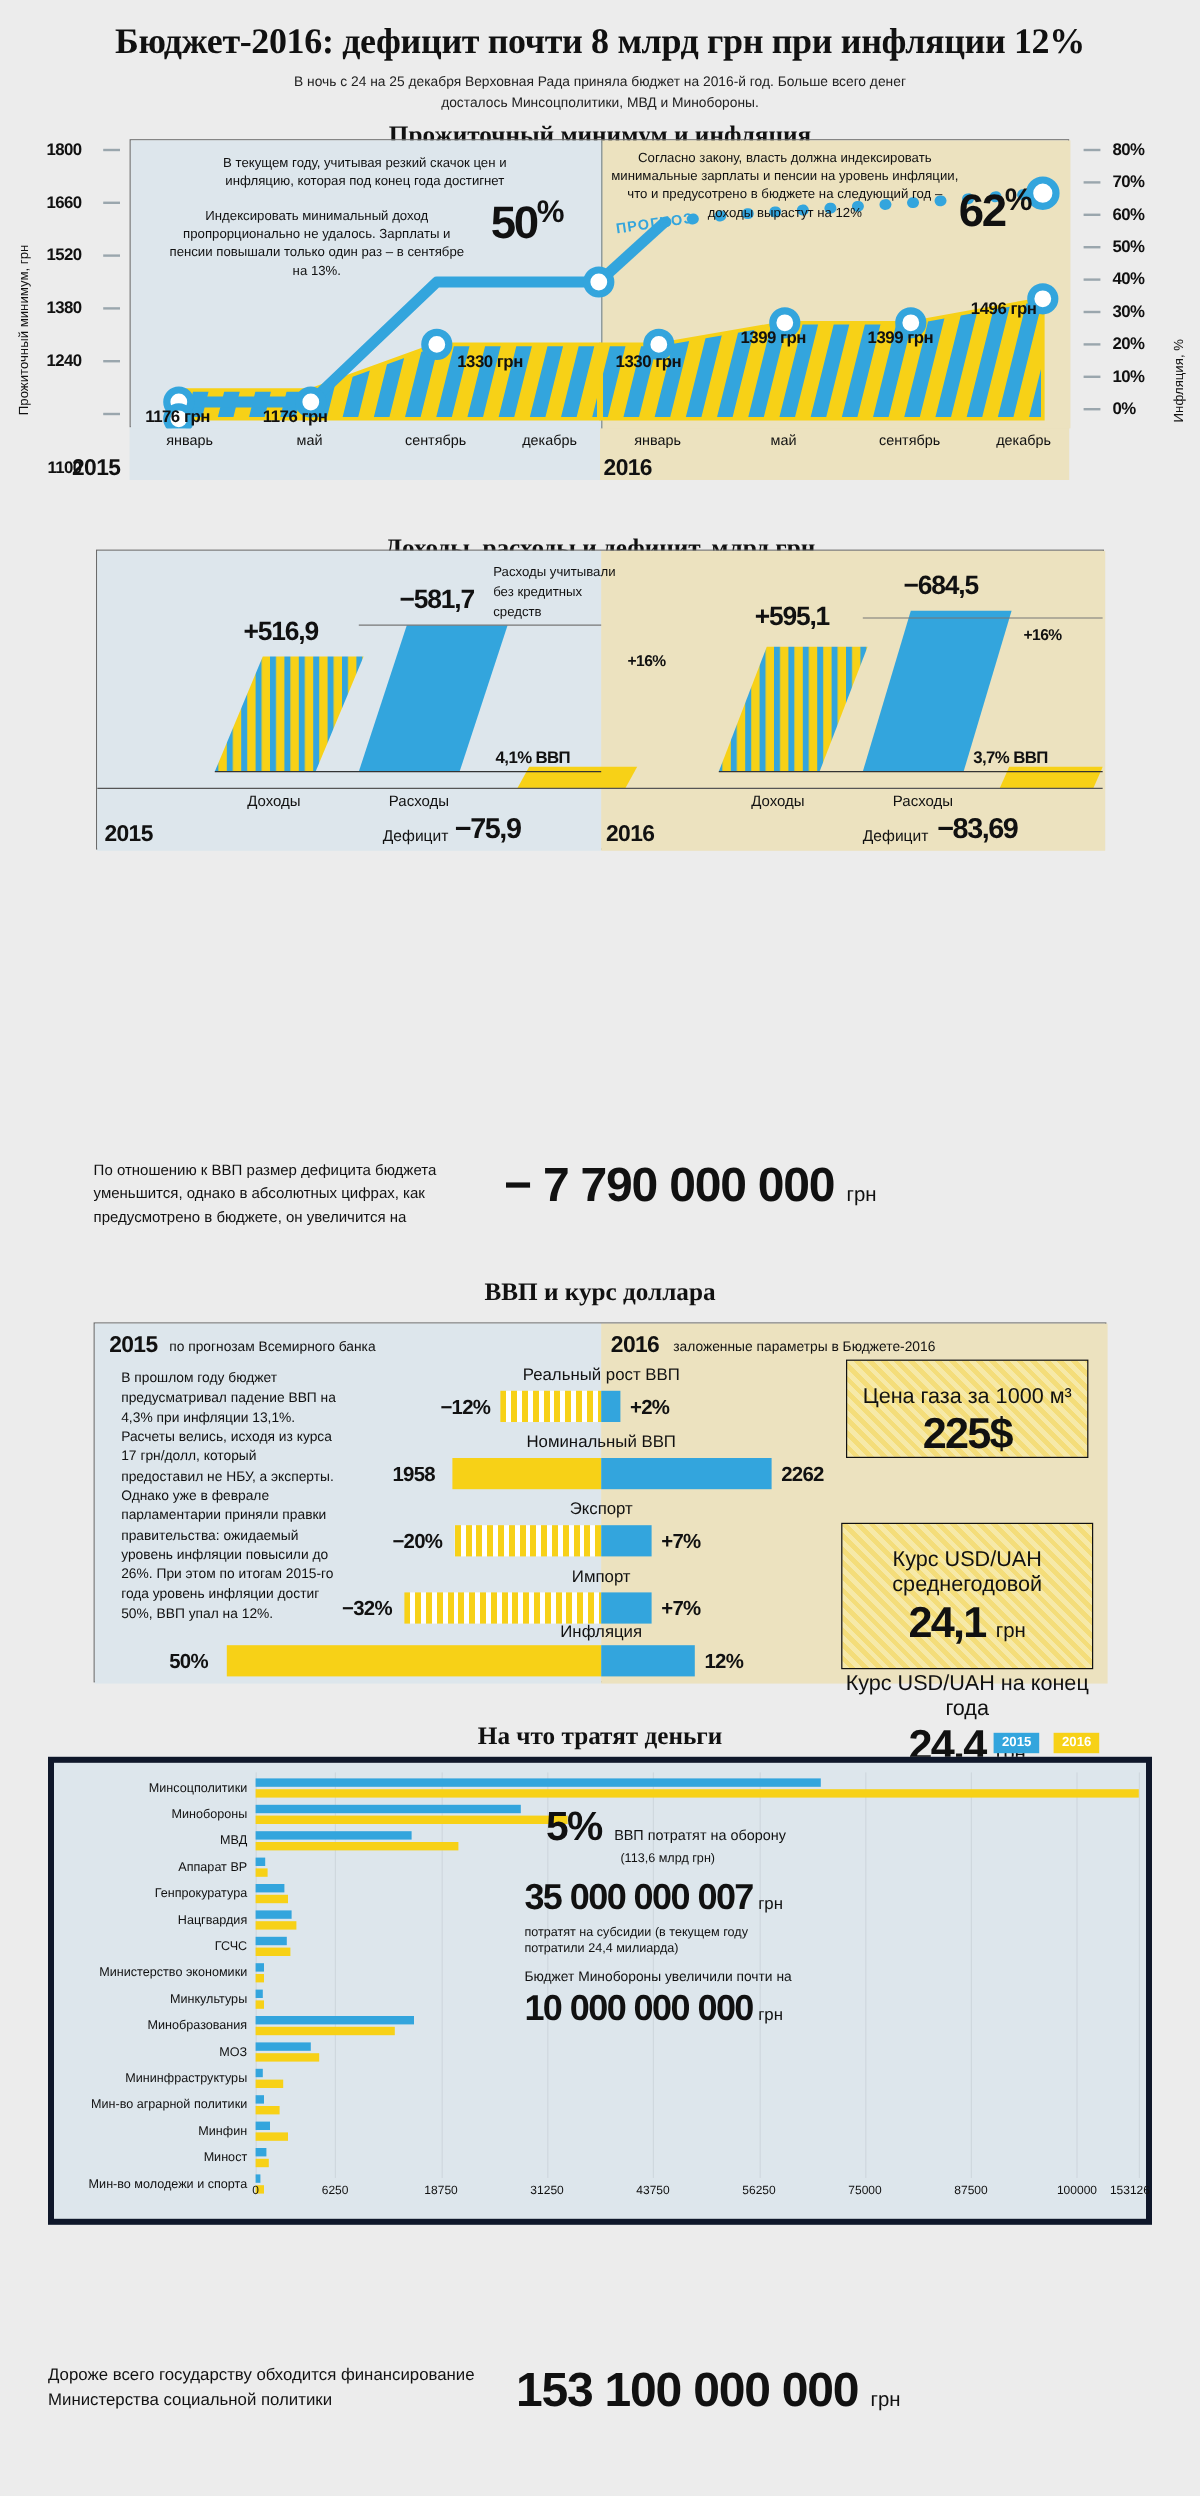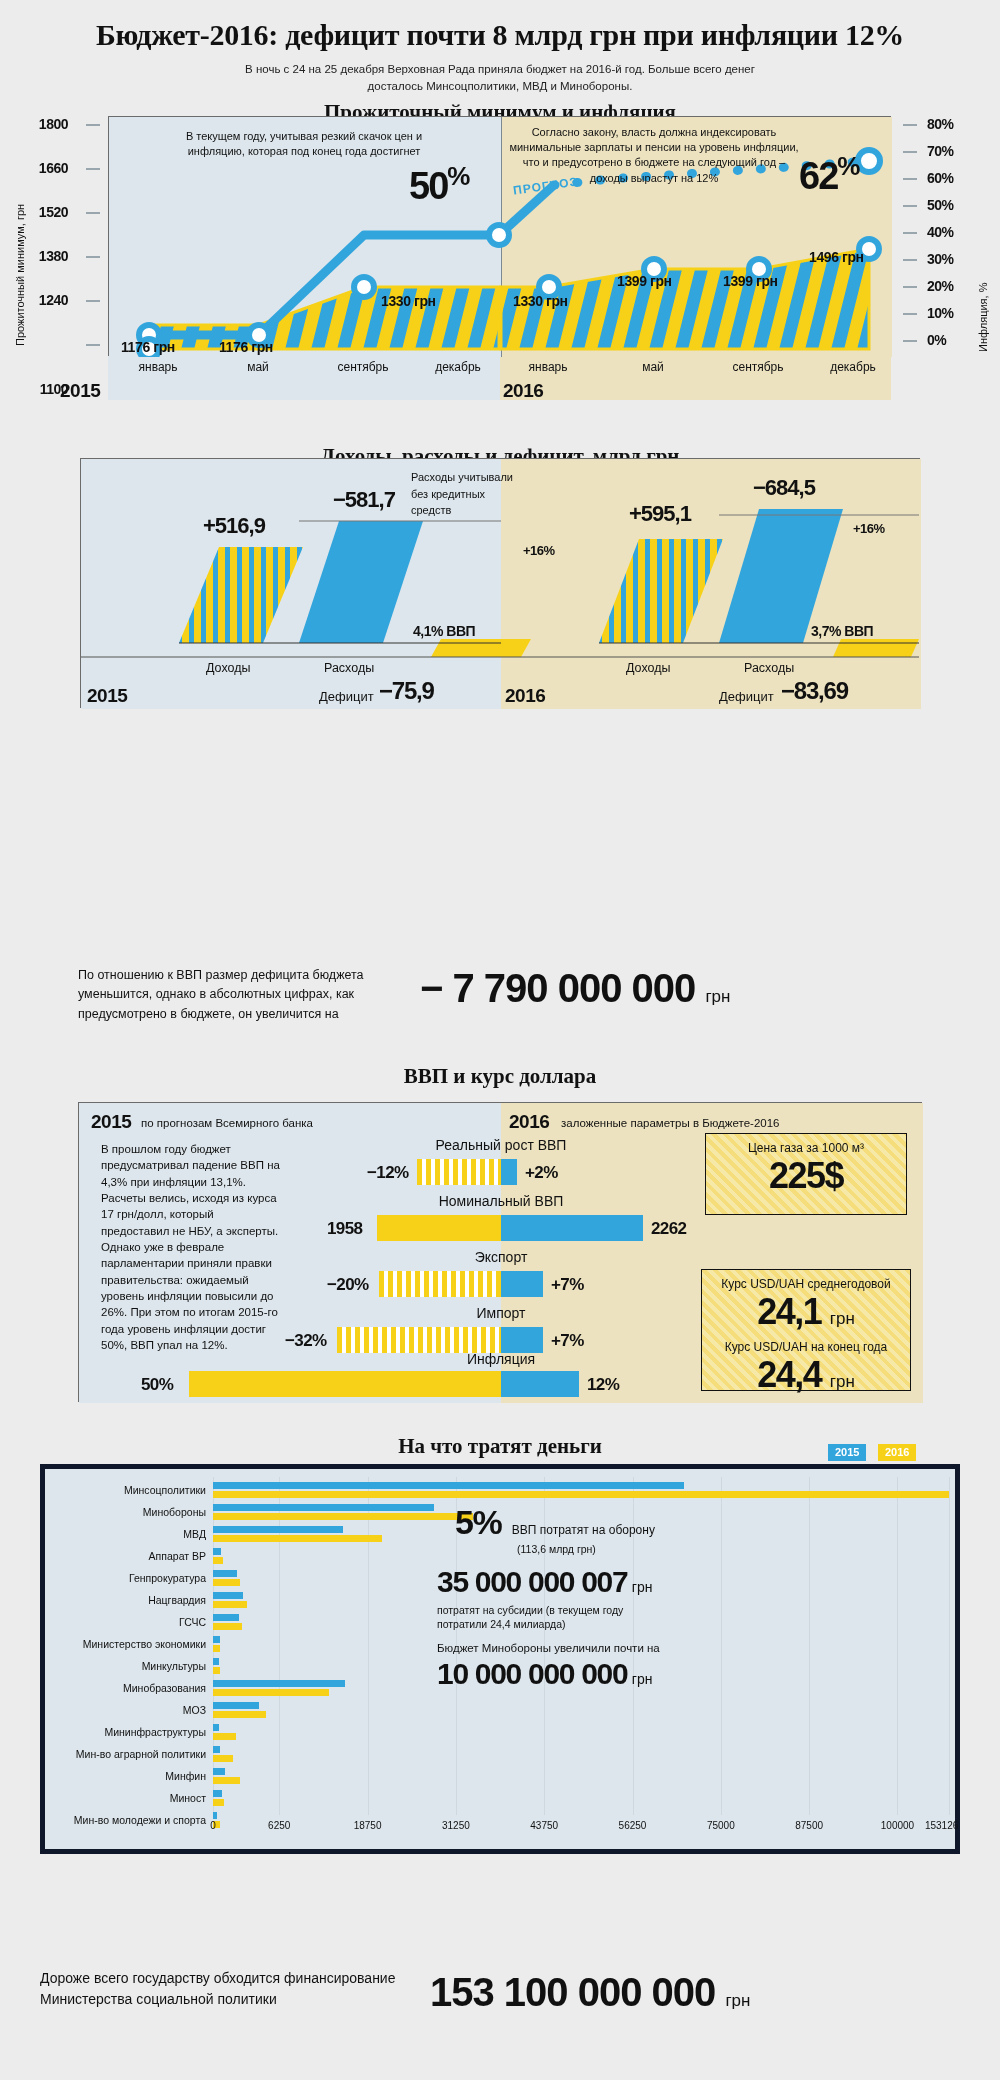--- a/index.html
+++ b/index.html
@@ -124,21 +124,21 @@
   .barL.hatch {
     background: repeating-linear-gradient(90deg,#f7d117 0 5px,#ffffff 5px 9px);
   }
   .barR { position:absolute; height:26px; background:#33a5dd; }
   .barv { position:absolute; font-weight:bold; font-size:17px; letter-spacing:-0.6px;}
   .infobox {
     position:absolute; border:1.5px solid #111;
     background:repeating-linear-gradient(45deg,#f6e9a8 0 4px,#f4dd7a 4px 8px);
     text-align:center;
   }
-  .infobox .cap { font-size:12px; padding-top:7px; display:block;}
+  .infobox .cap { font-size:18px; padding-top:19px; display:block;}
   .infobox .big { font-weight:bold; font-size:36px; letter-spacing:-1.5px; display:block;}
   .infobox .big .u { font-size:17px; font-weight:normal; letter-spacing:0;}
 
   
   #chart4wrap { position:absolute; left:0; top:1420px; width:1000px; height:660px; }
   .legendchip { position:absolute; font-size:11px; font-weight:bold; color:#fff; padding:2px 7px 3px; }
   #c4 { position:absolute; left:40px; top:46px; width:920px; height:390px; border:5px solid #0f172a; background:#dde6ec;}
   #c4 .plot { position:absolute; left:168px; top:8px; right:6px; bottom:34px; }
   .gridv { position:absolute; top:0; bottom:0; width:1px; background:#cfd8de; }
   .minlabel { position:absolute; right:100%; margin-right:7px; font-size:10.5px; white-space:nowrap; text-align:right; transform:translateY(-50%);}
@@ -240,20 +240,21 @@
         <circle cx="440" cy="170" r="10" fill="#fff" stroke="#33a5dd" stroke-width="6"></circle>
         <circle cx="545" cy="152" r="10" fill="#fff" stroke="#33a5dd" stroke-width="6"></circle>
         <circle cx="650" cy="152" r="10" fill="#fff" stroke="#33a5dd" stroke-width="6"></circle>
         <circle cx="760" cy="132" r="10" fill="#fff" stroke="#33a5dd" stroke-width="6"></circle>
 
         <circle cx="390" cy="118" r="10" fill="#fff" stroke="#33a5dd" stroke-width="6"></circle>
         <circle cx="760" cy="44" r="11" fill="#fff" stroke="#33a5dd" stroke-width="6"></circle>
       </svg>
 
       <div class="notebox" style="left:60px;top:12px;width:270px;">В текущем году, учитывая резкий скачок цен и инфляцию, которая под конец года достигнет</div>
+      <div class="notebox" style="left:30px;top:56px;width:250px;">Индексировать минимальный доход пропрорционально не удалось. Зарплаты и пенсии повышали только один раз – в сентябре на 13%.</div>
       <div class="bignum" style="left:300px;top:44px;"><span>50</span><sup>%</sup></div>
 
       <div class="notebox" style="left:400px;top:8px;width:290px;text-align:center;">Согласно закону, власть должна индексировать минимальные зарплаты и пенсии на уровень инфляции, что и предусотрено в бюджете на следующий год – доходы вырастут на 12%</div>
       <div class="bignum" style="left:690px;top:34px;"><span>62</span><sup>%</sup></div>
 
       <div style="position:absolute;left:404px;top:62px;color:#33a5dd;font-weight:bold;font-size:12px;letter-spacing:1px;transform:rotate(-8deg);">ПРОГНОЗ</div>
 
       <div class="ptlab" style="left:12px;top:186px;">1176 грн</div>
       <div class="ptlab" style="left:110px;top:186px;">1176 грн</div>
       <div class="ptlab" style="left:272px;top:140px;">1330 грн</div>

